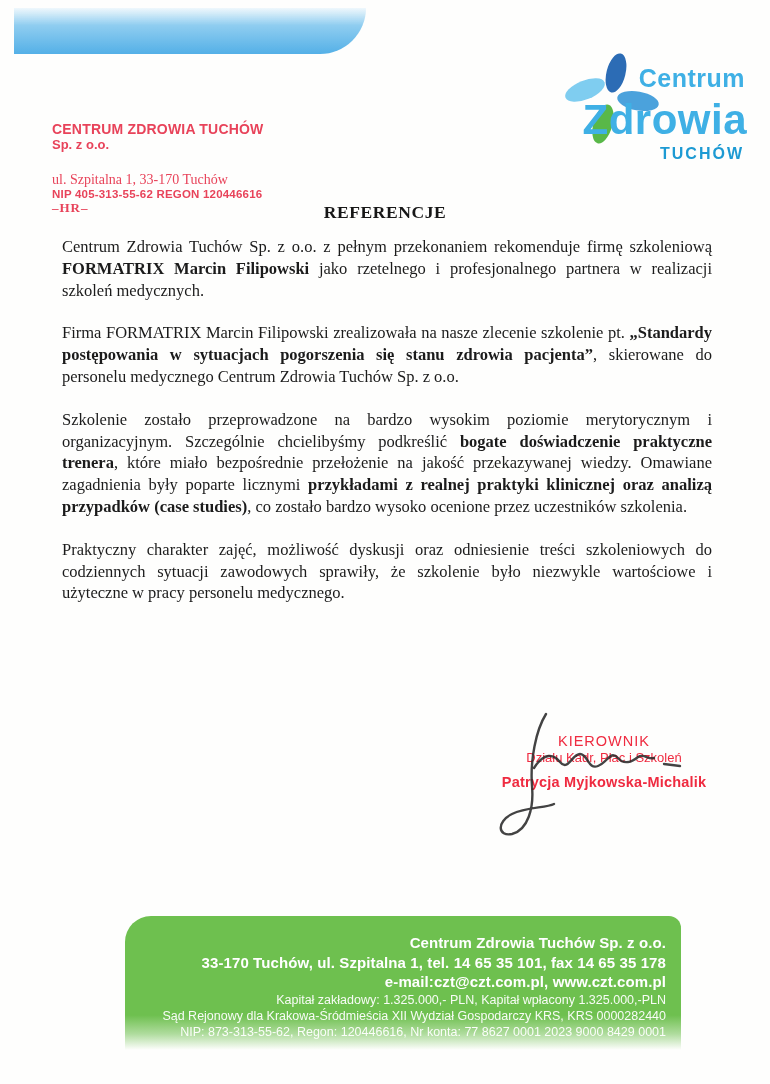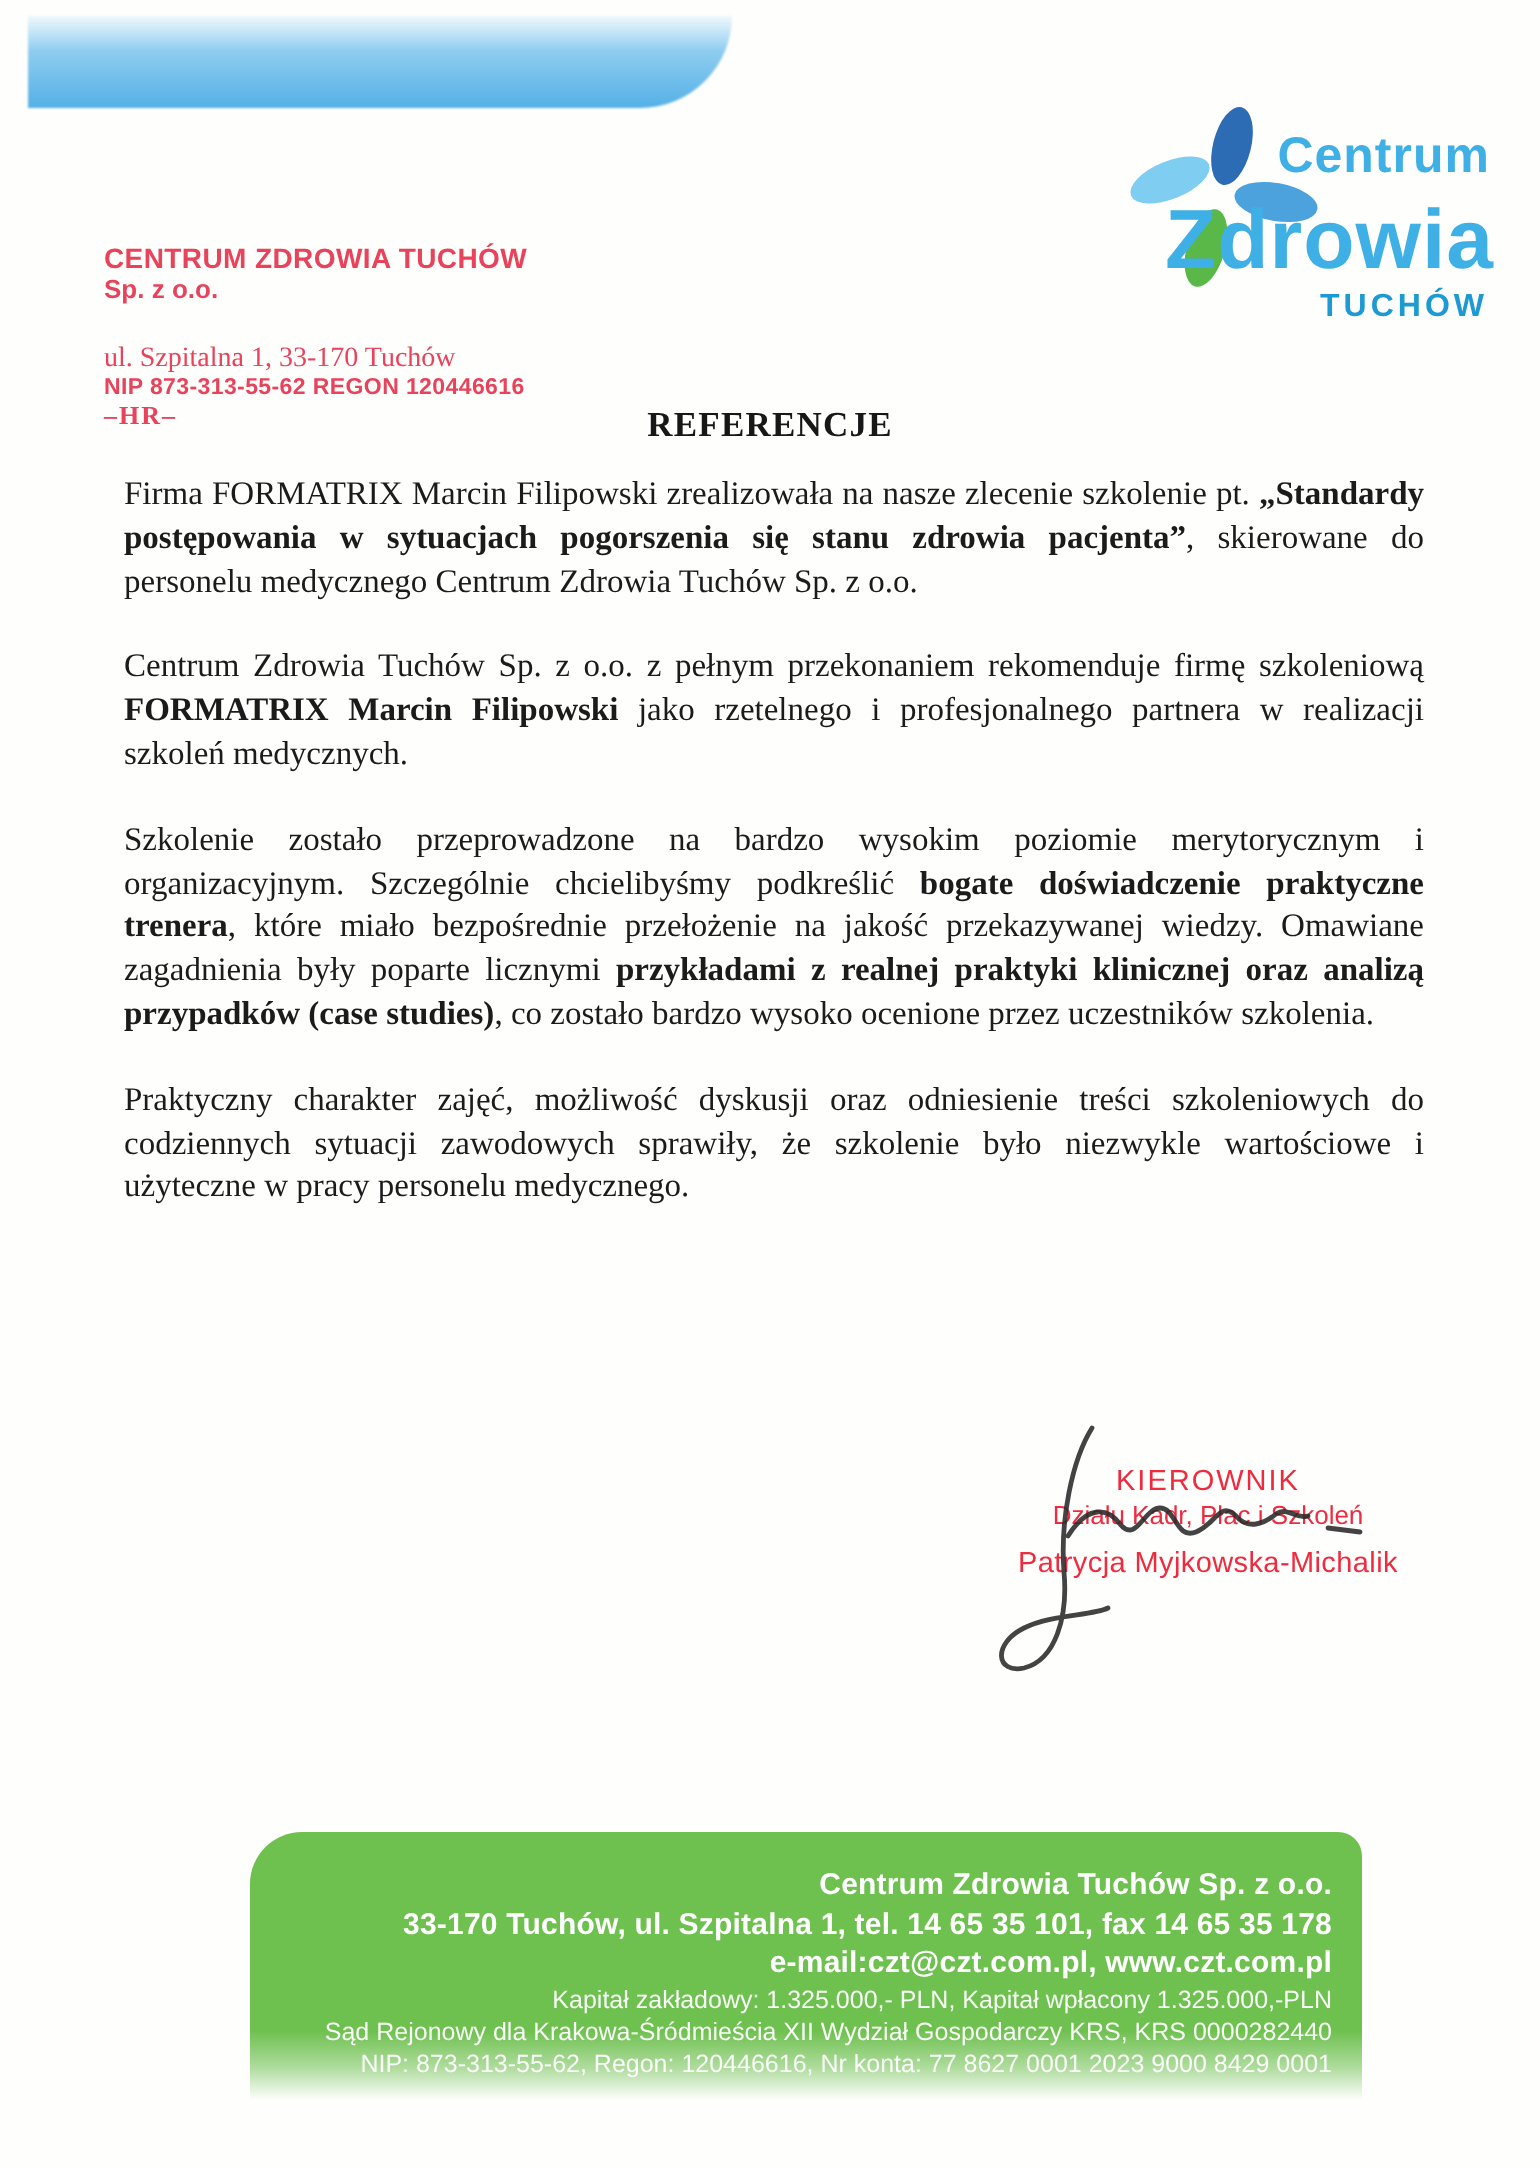--- a/index.html
+++ b/index.html
@@ -56,21 +56,21 @@
   .body-text p{margin:0 0 21px 0;}
   .b{font-weight:bold;}
   
   .sig-stamp{
     position:absolute;left:478px;top:733px;width:252px;
     text-align:center;color:#ef2b40;line-height:1.18;
     font-family:"Liberation Sans",sans-serif;
   }
   .sig-stamp .s1{font-size:14.5px;letter-spacing:1px;}
   .sig-stamp .s2{font-size:13px;}
-  .sig-stamp .s3{font-weight:normal;font-size:14.5px;margin-top:9px;letter-spacing:.2px;}
+  .sig-stamp .s3{font-weight:bold;font-size:14.5px;margin-top:9px;letter-spacing:.2px;}
   .sig-hand{position:absolute;left:488px;top:708px;}
   
   .footer{
     position:absolute;left:125px;top:916px;width:556px;height:134px;
     background:linear-gradient(to bottom,#6ec04f 0%,#6ec04f 74%,rgba(110,192,79,.55) 88%,rgba(110,192,79,0) 100%);
     border-radius:26px 12px 0 0;
     color:#ffffff;text-align:right;
     font-family:"Liberation Sans",sans-serif;
     padding:0;box-sizing:border-box;
   }
@@ -83,43 +83,43 @@
 <body>
 
 <div class="page">
 
   <div class="top-bar"></div>
 
   <div class="stamp-top">
     <div class="l1">CENTRUM ZDROWIA TUCHÓW</div>
     <div class="l2">Sp. z o.o.</div>
     <div class="l3">ul. Szpitalna 1, 33-170 Tuchów</div>
-    <div class="l4">NIP 873-313-55-62  REGON 120446616</div>
+    <div class="l4">NIP 405-313-55-62  REGON 120446616</div>
     <div class="l5">–HR–</div>
   </div>
 
   <div class="logo">
     <svg width="110" height="105" viewBox="0 0 110 105" aria-hidden="true">
       <g transform="translate(58,46)">
         <ellipse cx="5" cy="-25" rx="9.5" ry="20" transform="rotate(14 5 -25)" fill="#2c6cb5"></ellipse>
         <ellipse cx="27" cy="3" rx="21" ry="9.5" transform="rotate(10 27 3)" fill="#4ba2dc"></ellipse>
         <ellipse cx="-26" cy="-8" rx="21" ry="9.5" transform="rotate(-22 -26 -8)" fill="#7fcdf0"></ellipse>
         <ellipse cx="-8" cy="26" rx="9.5" ry="20" transform="rotate(16 -8 26)" fill="#59b848"></ellipse>
       </g>
     </svg>
     <div class="logo-centrum">Centrum</div>
     <div class="logo-zdrowia">Zdrowia</div>
     <div class="logo-tuchow">TUCHÓW</div>
   </div>
 
   <div class="doc-title">REFERENCJE</div>
 
   <div class="body-text">
+    <p><span>Centrum Zdrowia Tuchów Sp. z o.o. z pełnym przekonaniem rekomenduje firmę szkoleniową </span><span class="b">FORMATRIX Marcin Filipowski</span><span> jako rzetelnego i profesjonalnego partnera w realizacji szkoleń medycznych.</span></p>
     <p><span>Firma FORMATRIX Marcin Filipowski zrealizowała na nasze zlecenie szkolenie pt. </span><span class="b">„Standardy postępowania w sytuacjach pogorszenia się stanu zdrowia pacjenta”</span><span>, skierowane do personelu medycznego Centrum Zdrowia Tuchów Sp. z o.o.</span></p>
-    <p><span>Centrum Zdrowia Tuchów Sp. z o.o. z pełnym przekonaniem rekomenduje firmę szkoleniową </span><span class="b">FORMATRIX Marcin Filipowski</span><span> jako rzetelnego i profesjonalnego partnera w realizacji szkoleń medycznych.</span></p>
     <p><span>Szkolenie zostało przeprowadzone na bardzo wysokim poziomie merytorycznym i organizacyjnym. Szczególnie chcielibyśmy podkreślić </span><span class="b">bogate doświadczenie praktyczne trenera</span><span>, które miało bezpośrednie przełożenie na jakość przekazywanej wiedzy. Omawiane zagadnienia były poparte licznymi </span><span class="b">przykładami z realnej praktyki klinicznej oraz analizą przypadków (case studies)</span><span>, co zostało bardzo wysoko ocenione przez uczestników szkolenia.</span></p>
     <p><span>Praktyczny charakter zajęć, możliwość dyskusji oraz odniesienie treści szkoleniowych do codziennych sytuacji zawodowych sprawiły, że szkolenie było niezwykle wartościowe i użyteczne w pracy personelu medycznego.</span></p>
   </div>
 
   <div class="sig-stamp">
     <div class="s1">KIEROWNIK</div>
     <div class="s2">Działu Kadr, Płac i Szkoleń</div>
     <div class="s3">Patrycja Myjkowska-Michalik</div>
   </div>
 

